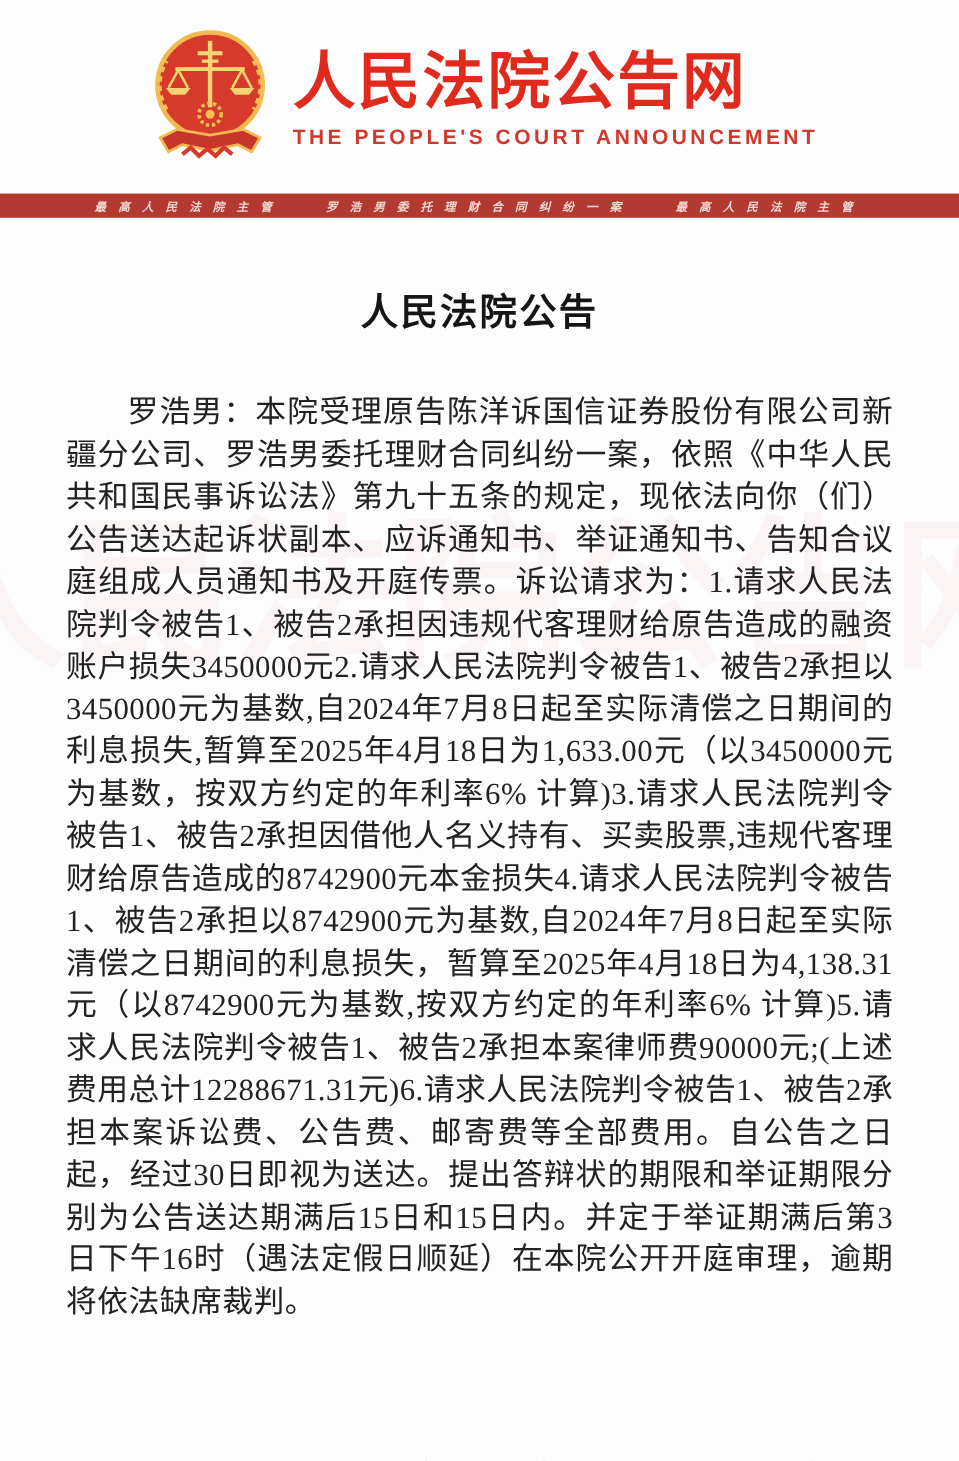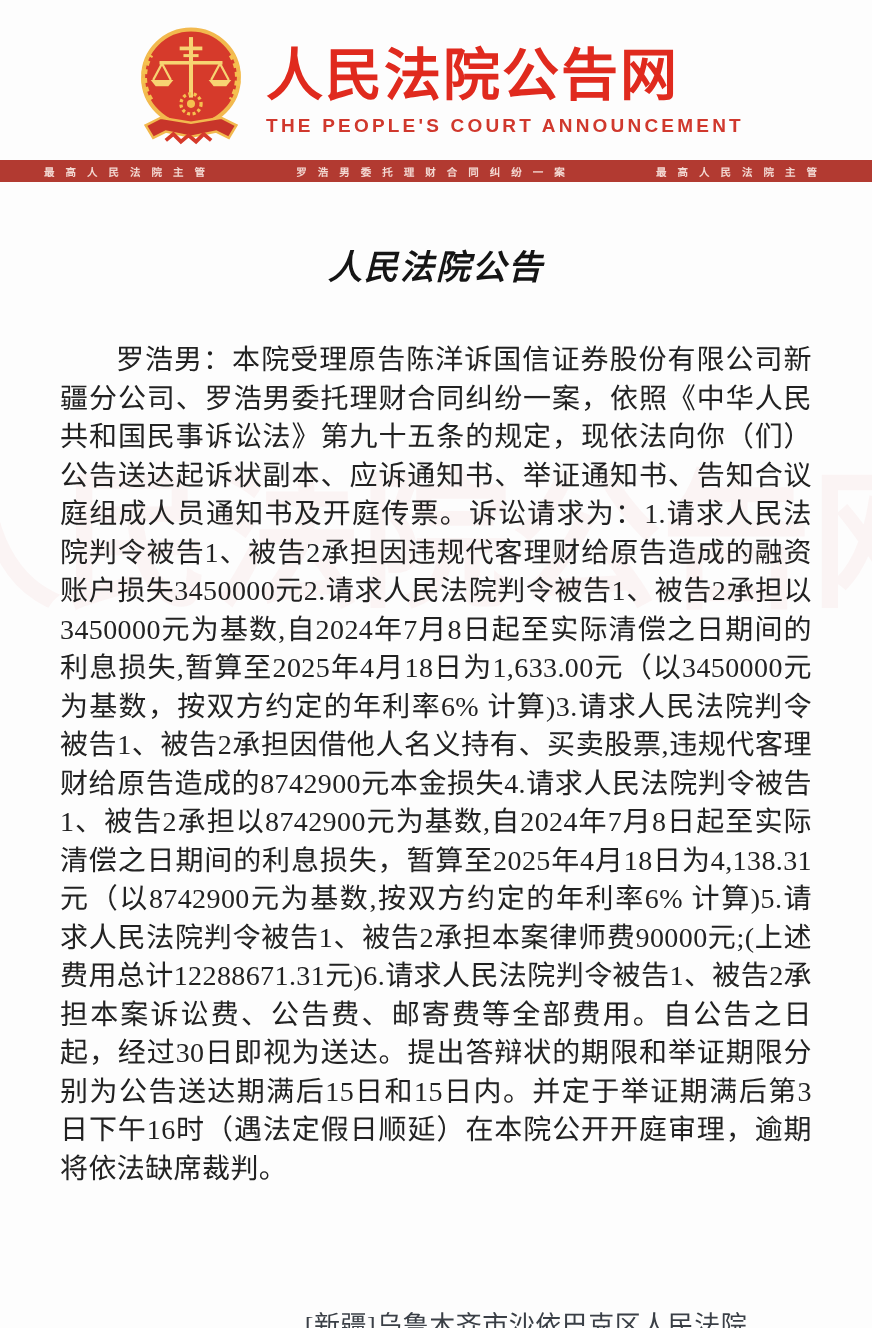--- a/index.html
+++ b/index.html
@@ -39,27 +39,28 @@
     font-weight: bold;
     font-size: 19px;
     letter-spacing: 3.2px;
     color: #d0382d;
     margin-top: 6px;
     white-space: nowrap;
   }
 
   
   .banner-bar {
-    margin-top: 4px;
+    margin-top: 20px;
     height: 22px;
     background: #b23a31;
     display: flex;
     align-items: center;
     justify-content: space-between;
-    padding: 0 44px;
+    padding: 0 86px;
+    font-style: italic;
   }
   .banner-seg {
     font-family: "Liberation Sans", "DejaVu Sans", sans-serif;
     font-size: 10.5px;
     font-weight: bold;
     letter-spacing: 11px;
     color: #f3d8d2;
     white-space: nowrap;
   }
 
@@ -79,21 +80,20 @@
 
   
   .main { position: relative; z-index: 1; padding: 0 60px; }
   .announcement-title {
     margin-top: 58px;
     text-align: center;
     font-size: 34px;
     font-weight: bold;
     color: #151515;
     letter-spacing: 2px;
-    font-style: italic;
   }
   .announcement-body {
     margin-top: 52px;
     font-size: 28px;
     line-height: 38.5px;
     text-align: justify;
     text-indent: 2em;
     letter-spacing: 0.4px;
     color: #222222;
   }

